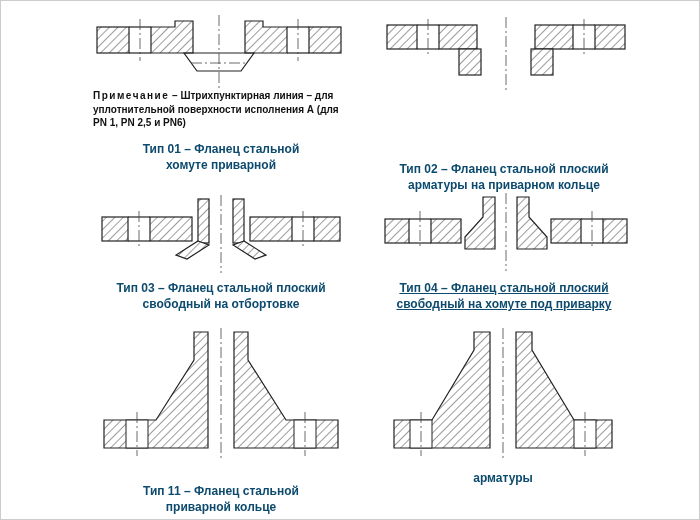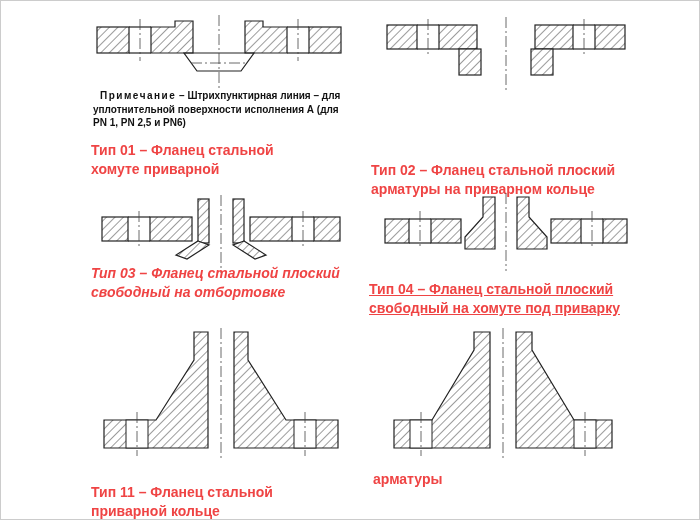--- a/index.html
+++ b/index.html
@@ -9,32 +9,33 @@
     height: 520px;
     background: #ffffff;
     border: 1px solid #cccccc;
     box-sizing: border-box;
     font-family: "Liberation Sans", sans-serif;
     color: #1a1a1a;
     overflow: hidden;
   }
   .abs { position: absolute; }
   .caption {
-    font-size: 14px;
+    text-align: center;
+    font-size: 12px;
     font-weight: 700;
     line-height: 1.35;
-    color: #ef4444;
+    color: #0c4a6e;
   }
   .note {
     font-size: 10px;
     font-weight: 700;
     line-height: 1.35;
     color: #111;
   }
-  .note-label { letter-spacing: 1.5px; margin-left: 7px; }
+  .note-label { letter-spacing: 1.5px; }
   svg { display: block; }
   .outline { fill: none; stroke: #222; stroke-width: 1.2; }
   .mat { stroke: #222; stroke-width: 1.2; }
   .hole { fill: #ffffff; stroke: #222; stroke-width: 1; }
   .cl { fill: none; stroke: #444; stroke-width: 0.8; stroke-dasharray: 11 3 2 3; }
   .edge { stroke: #222; stroke-width: 1.2; }
 </style>
 </head>
 <body>
 
@@ -145,21 +146,21 @@
       <line x1="30" y1="52" x2="52" y2="52" class="edge"></line>
       <line x1="202" y1="52" x2="224" y2="52" class="edge"></line>
       <polygon points="104,6 116,6 116,58 86,58 86,46 104,26" class="mat" fill="url(#h4)"></polygon>
       <polygon points="150,6 138,6 138,58 168,58 168,46 150,26" class="mat" fill="url(#h4)"></polygon>
       <line x1="127" y1="2" x2="127" y2="80" class="cl"></line>
       <line x1="41" y1="20" x2="41" y2="58" class="cl"></line>
       <line x1="213" y1="20" x2="213" y2="58" class="cl"></line>
     </svg>
   </div>
 
-  <div class="abs caption" style="left:90px; top:263px; width:260px;font-style:italic;">
+  <div class="abs caption" style="left:90px; top:279px; width:260px;">
     <div>Тип 03 – Фланец стальной плоский</div>
     <div>свободный на отбортовке</div>
   </div>
   <div class="abs caption" style="left:368px; top:279px; width:270px;text-decoration:underline;">
     <div>Тип 04 – Фланец стальной плоский</div>
     <div>свободный на хомуте под приварку</div>
   </div>
 
   <div class="abs" style="left:95px; top:325px;">
     <svg width="250" height="138" viewBox="0 0 250 138">

